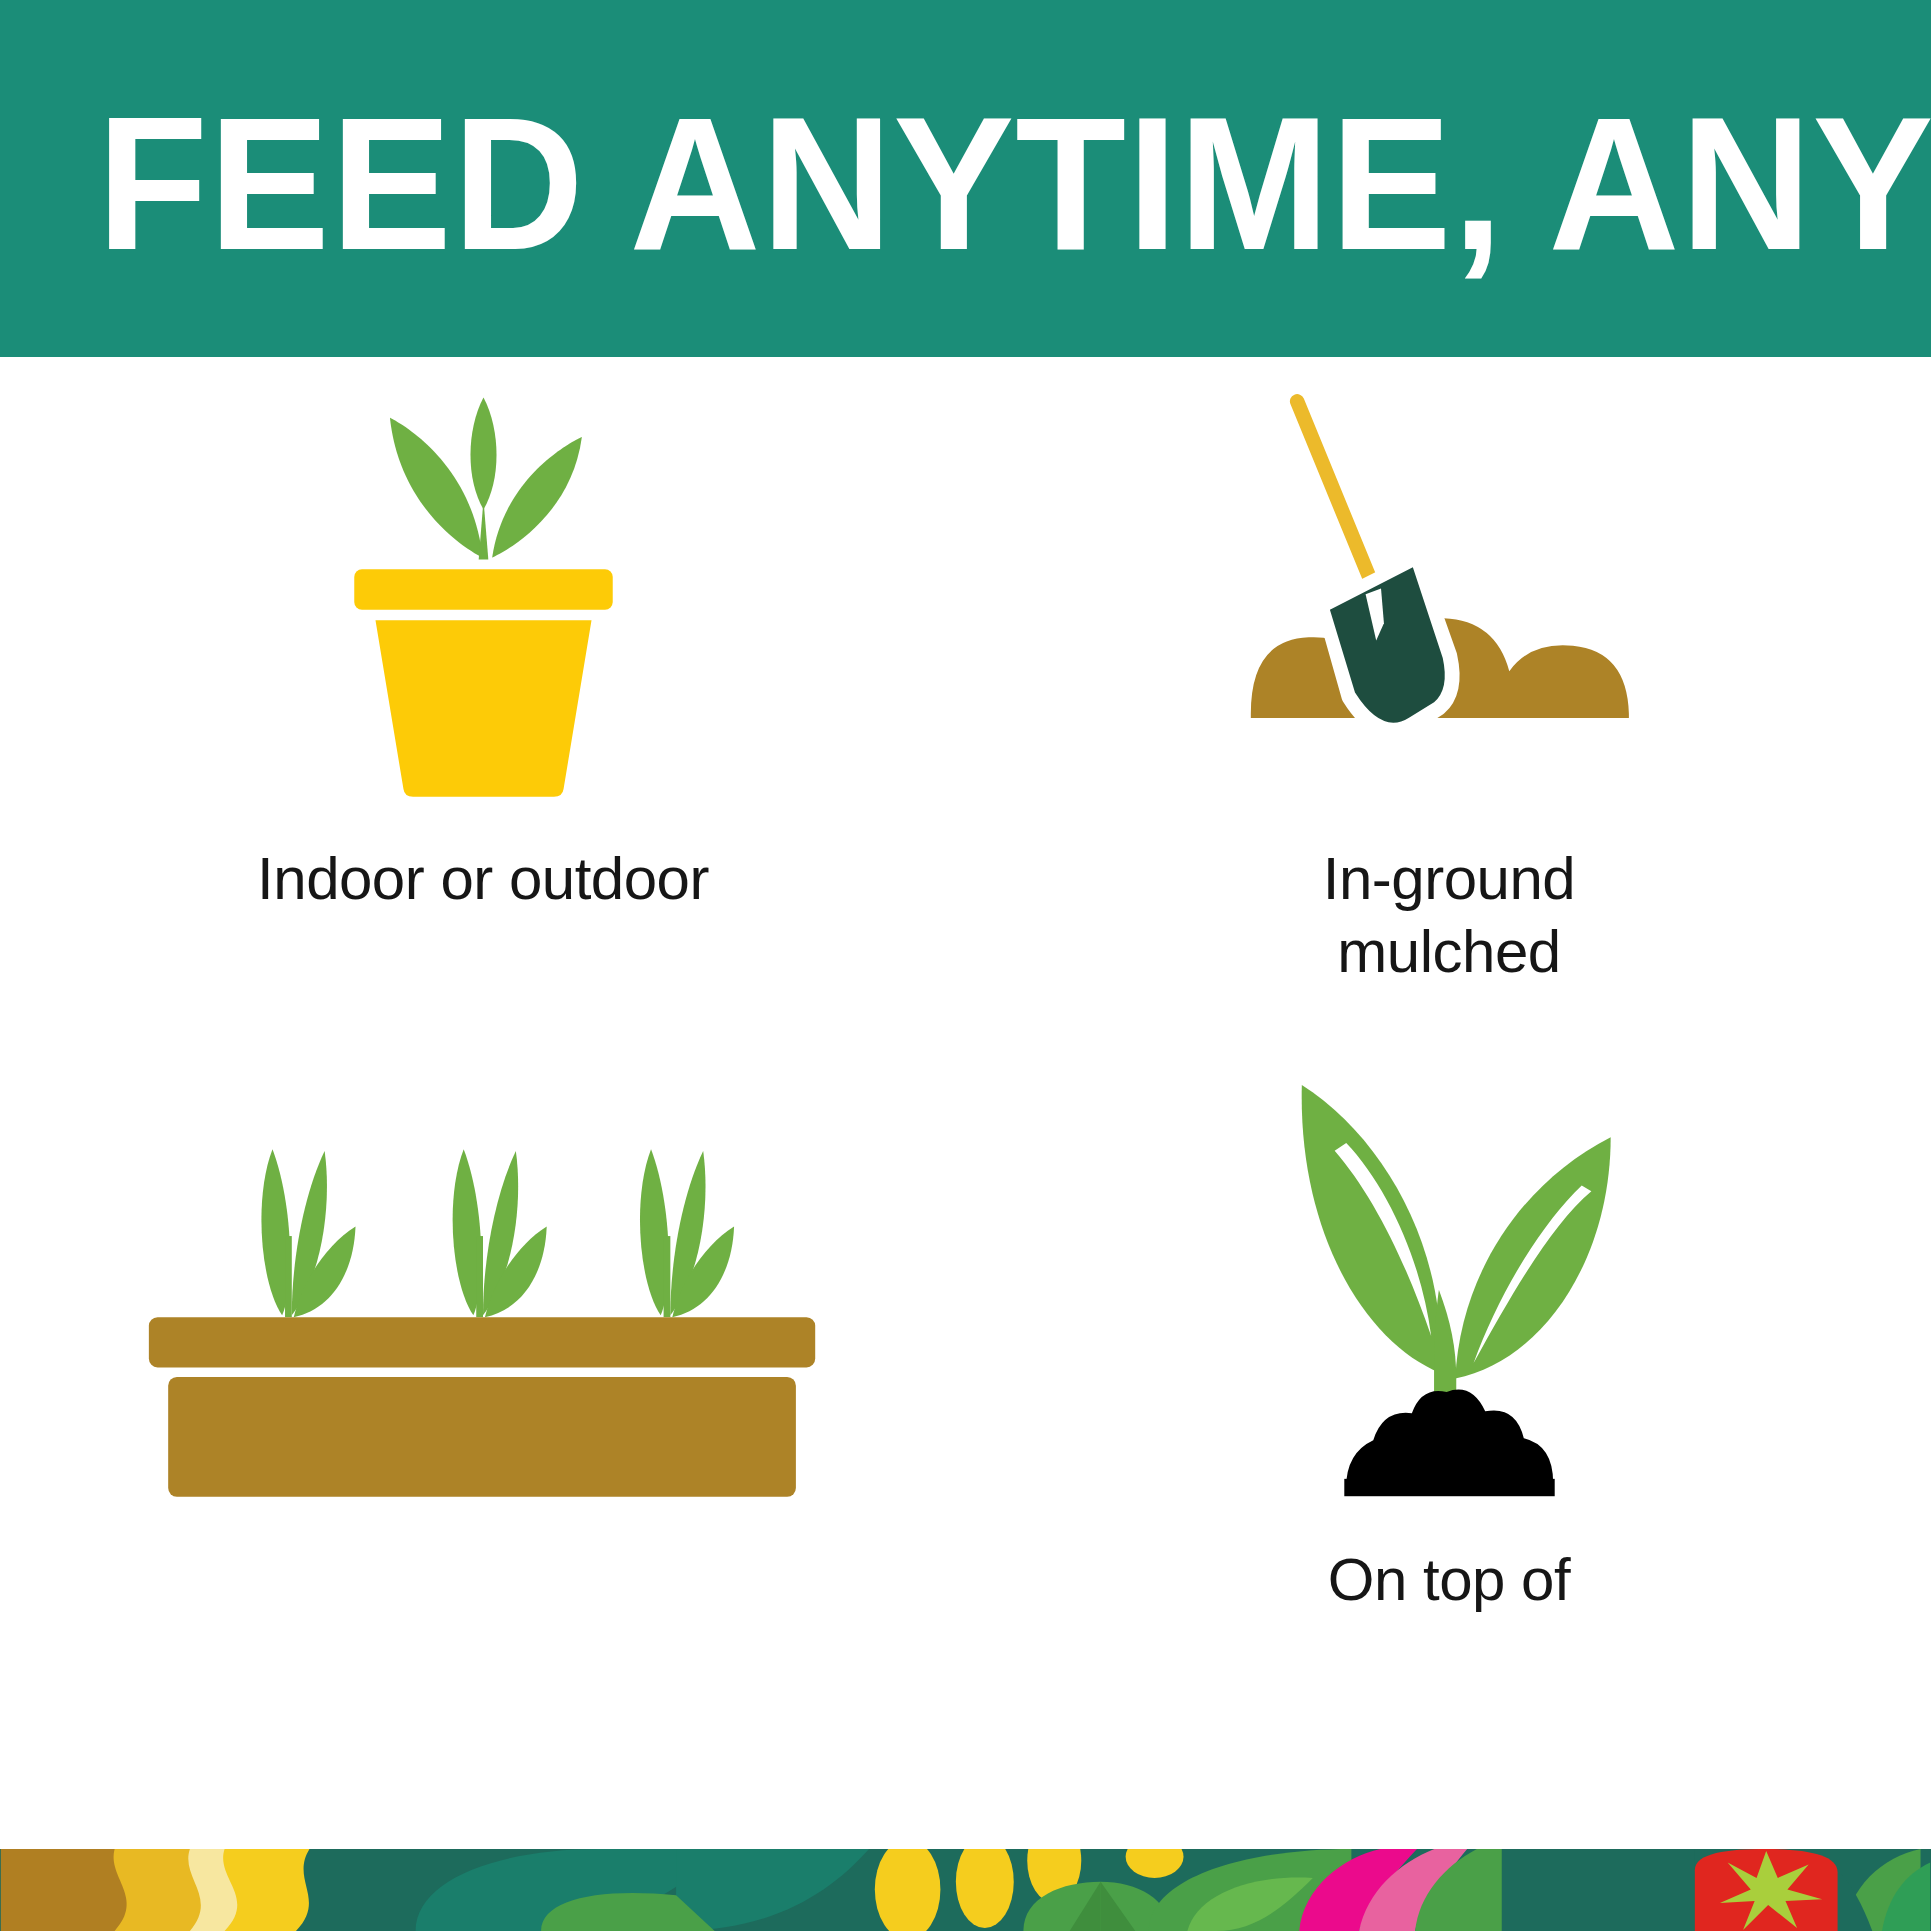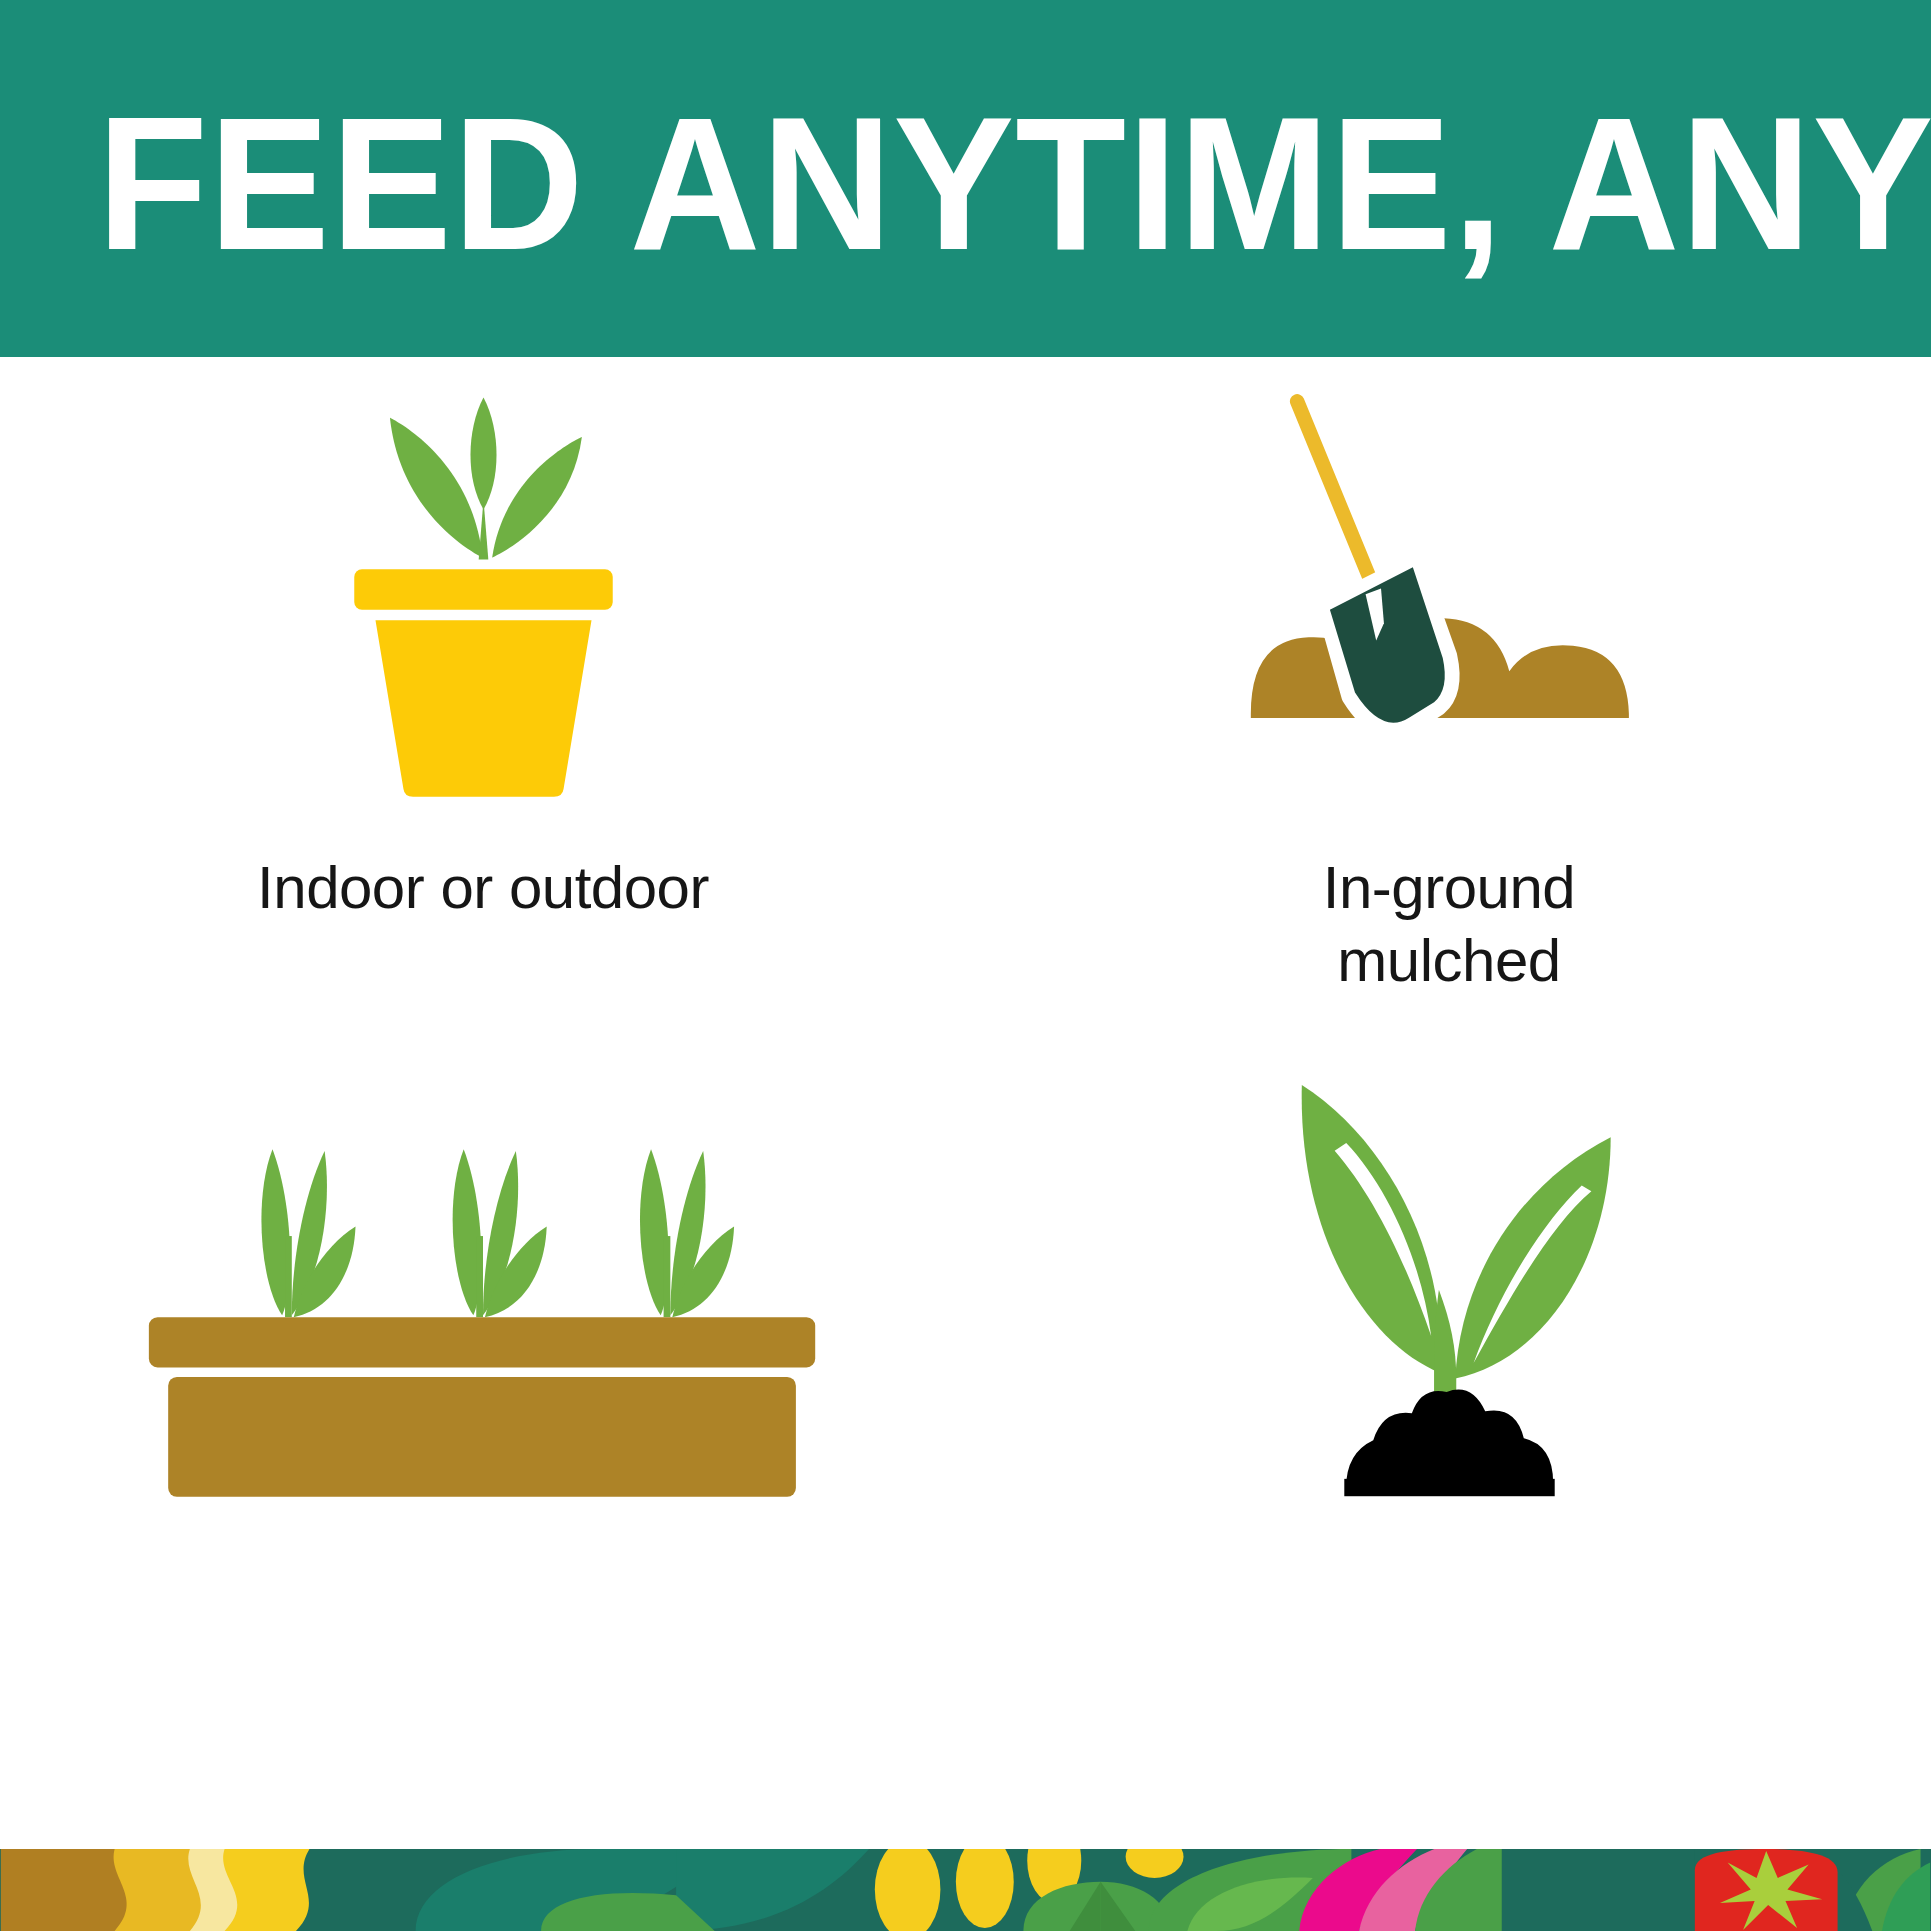--- a/index.html
+++ b/index.html
@@ -65,21 +65,21 @@
   .cell-1 { left: 966px; top: 27px; }
   .cell-2 { left: 0;    top: 734px; }
   .cell-3 { left: 966px; top: 697px; }
 
   .icon-wrap {
     display: flex;
     align-items: flex-end;
     justify-content: center;
   }
   .cell-label {
-    margin-top: 33px;
+    margin-top: 24px;
     text-align: center;
     color: #161616;
     font-family: "Liberation Sans", sans-serif;
     font-weight: normal;
     font-size: 60px;
     line-height: 73px;
     letter-spacing: -0.5px;
   }
   .cell-2 .cell-label { margin-top: 54px; }
   .cell-3 .cell-label { margin-top: 35px; }
@@ -201,20 +201,21 @@
           <path d="M352 136 C 310 176, 266 248, 240 320 C 284 240, 322 176, 362 142 Z" fill="#ffffff"></path>
 
           <path d="M199 336 C 199 300, 200 272, 204 244 C 216 276, 222 304, 222 336 L222 402 L199 402 Z" fill="#6fb043"></path>
 
           <path d="M108 454 Q 106 414, 136 400 Q 146 368, 176 372 Q 186 344, 212 350
                    Q 238 340, 252 370 Q 284 364, 292 398 Q 326 406, 322 454 Z" fill="#000000"></path>
           <rect x="106" y="440" width="218" height="18" fill="#000000"></rect>
         </svg>
       </div>
       <div class="cell-label">
+        <div>On top of</div>
       </div>
     </div>
 
   </div>
 
   <div class="bottom-strip">
     <svg width="1931" height="82" viewBox="0 0 2000 85" aria-hidden="true">
       <rect x="0" y="0" width="2000" height="85" fill="#1d6b5c"></rect>
 
       <path d="M0 0 L150 0 C 140 30, 180 50, 150 85 L0 85 Z" fill="#b07f22"></path>

